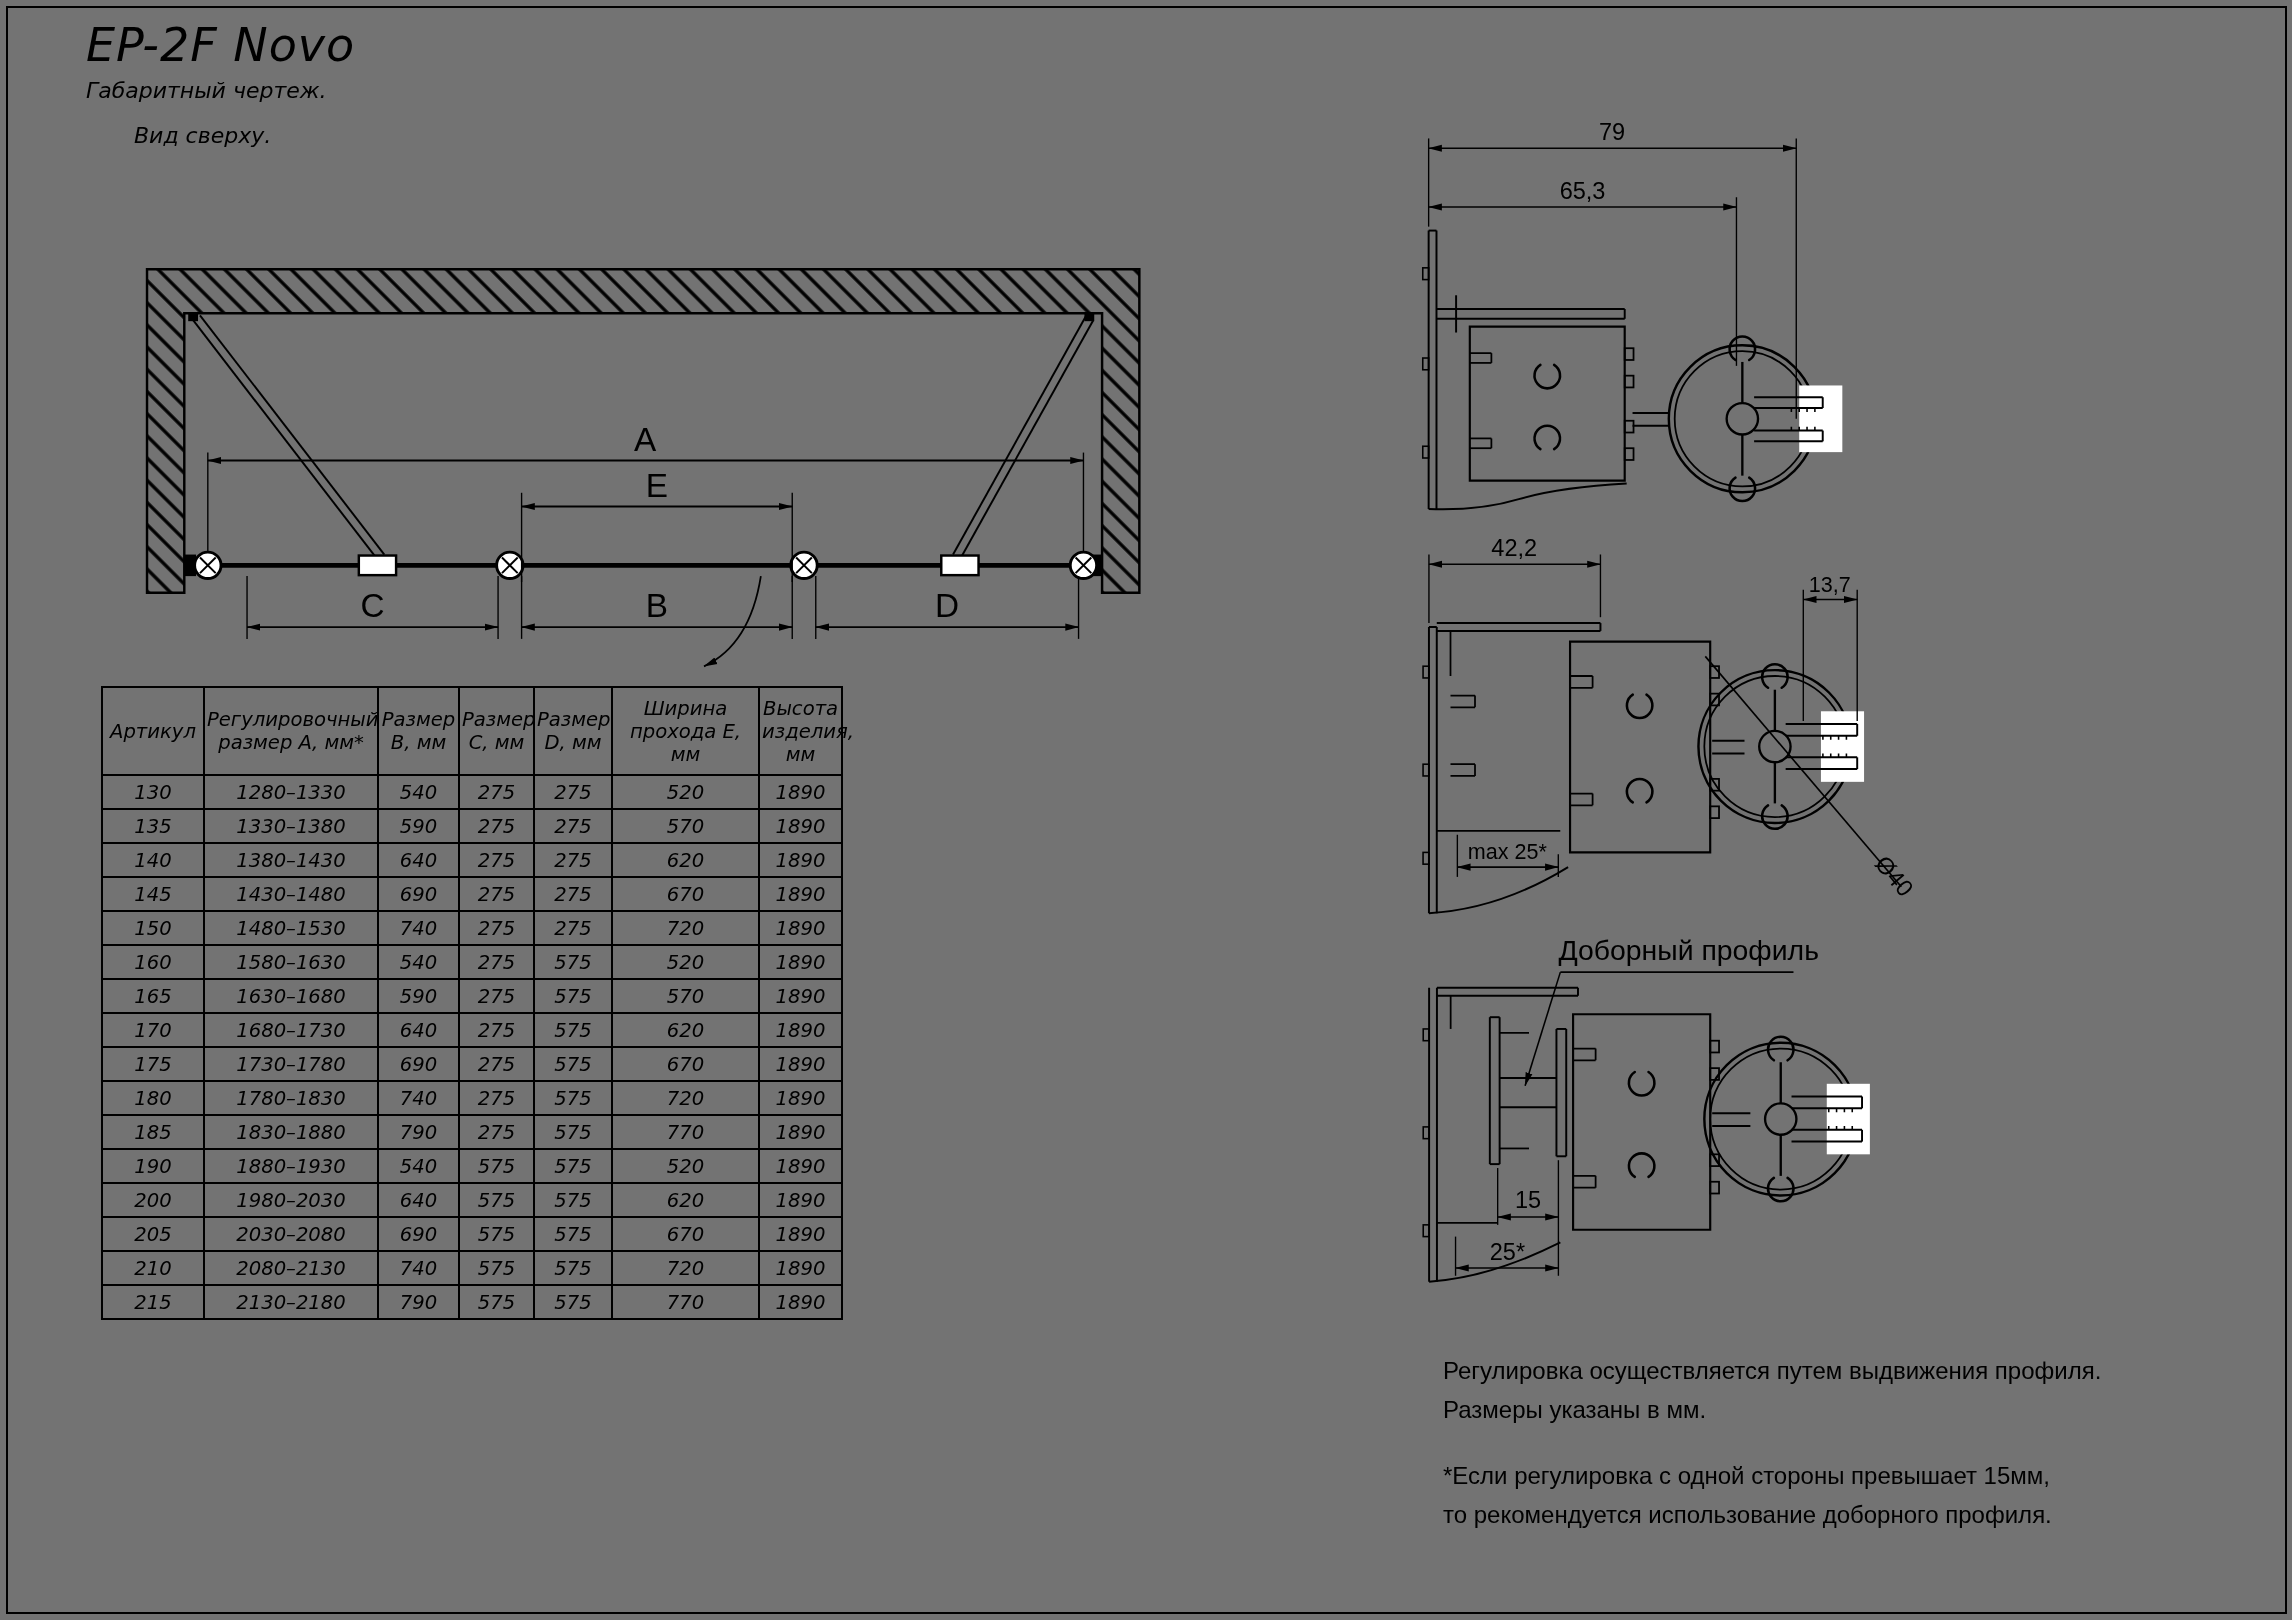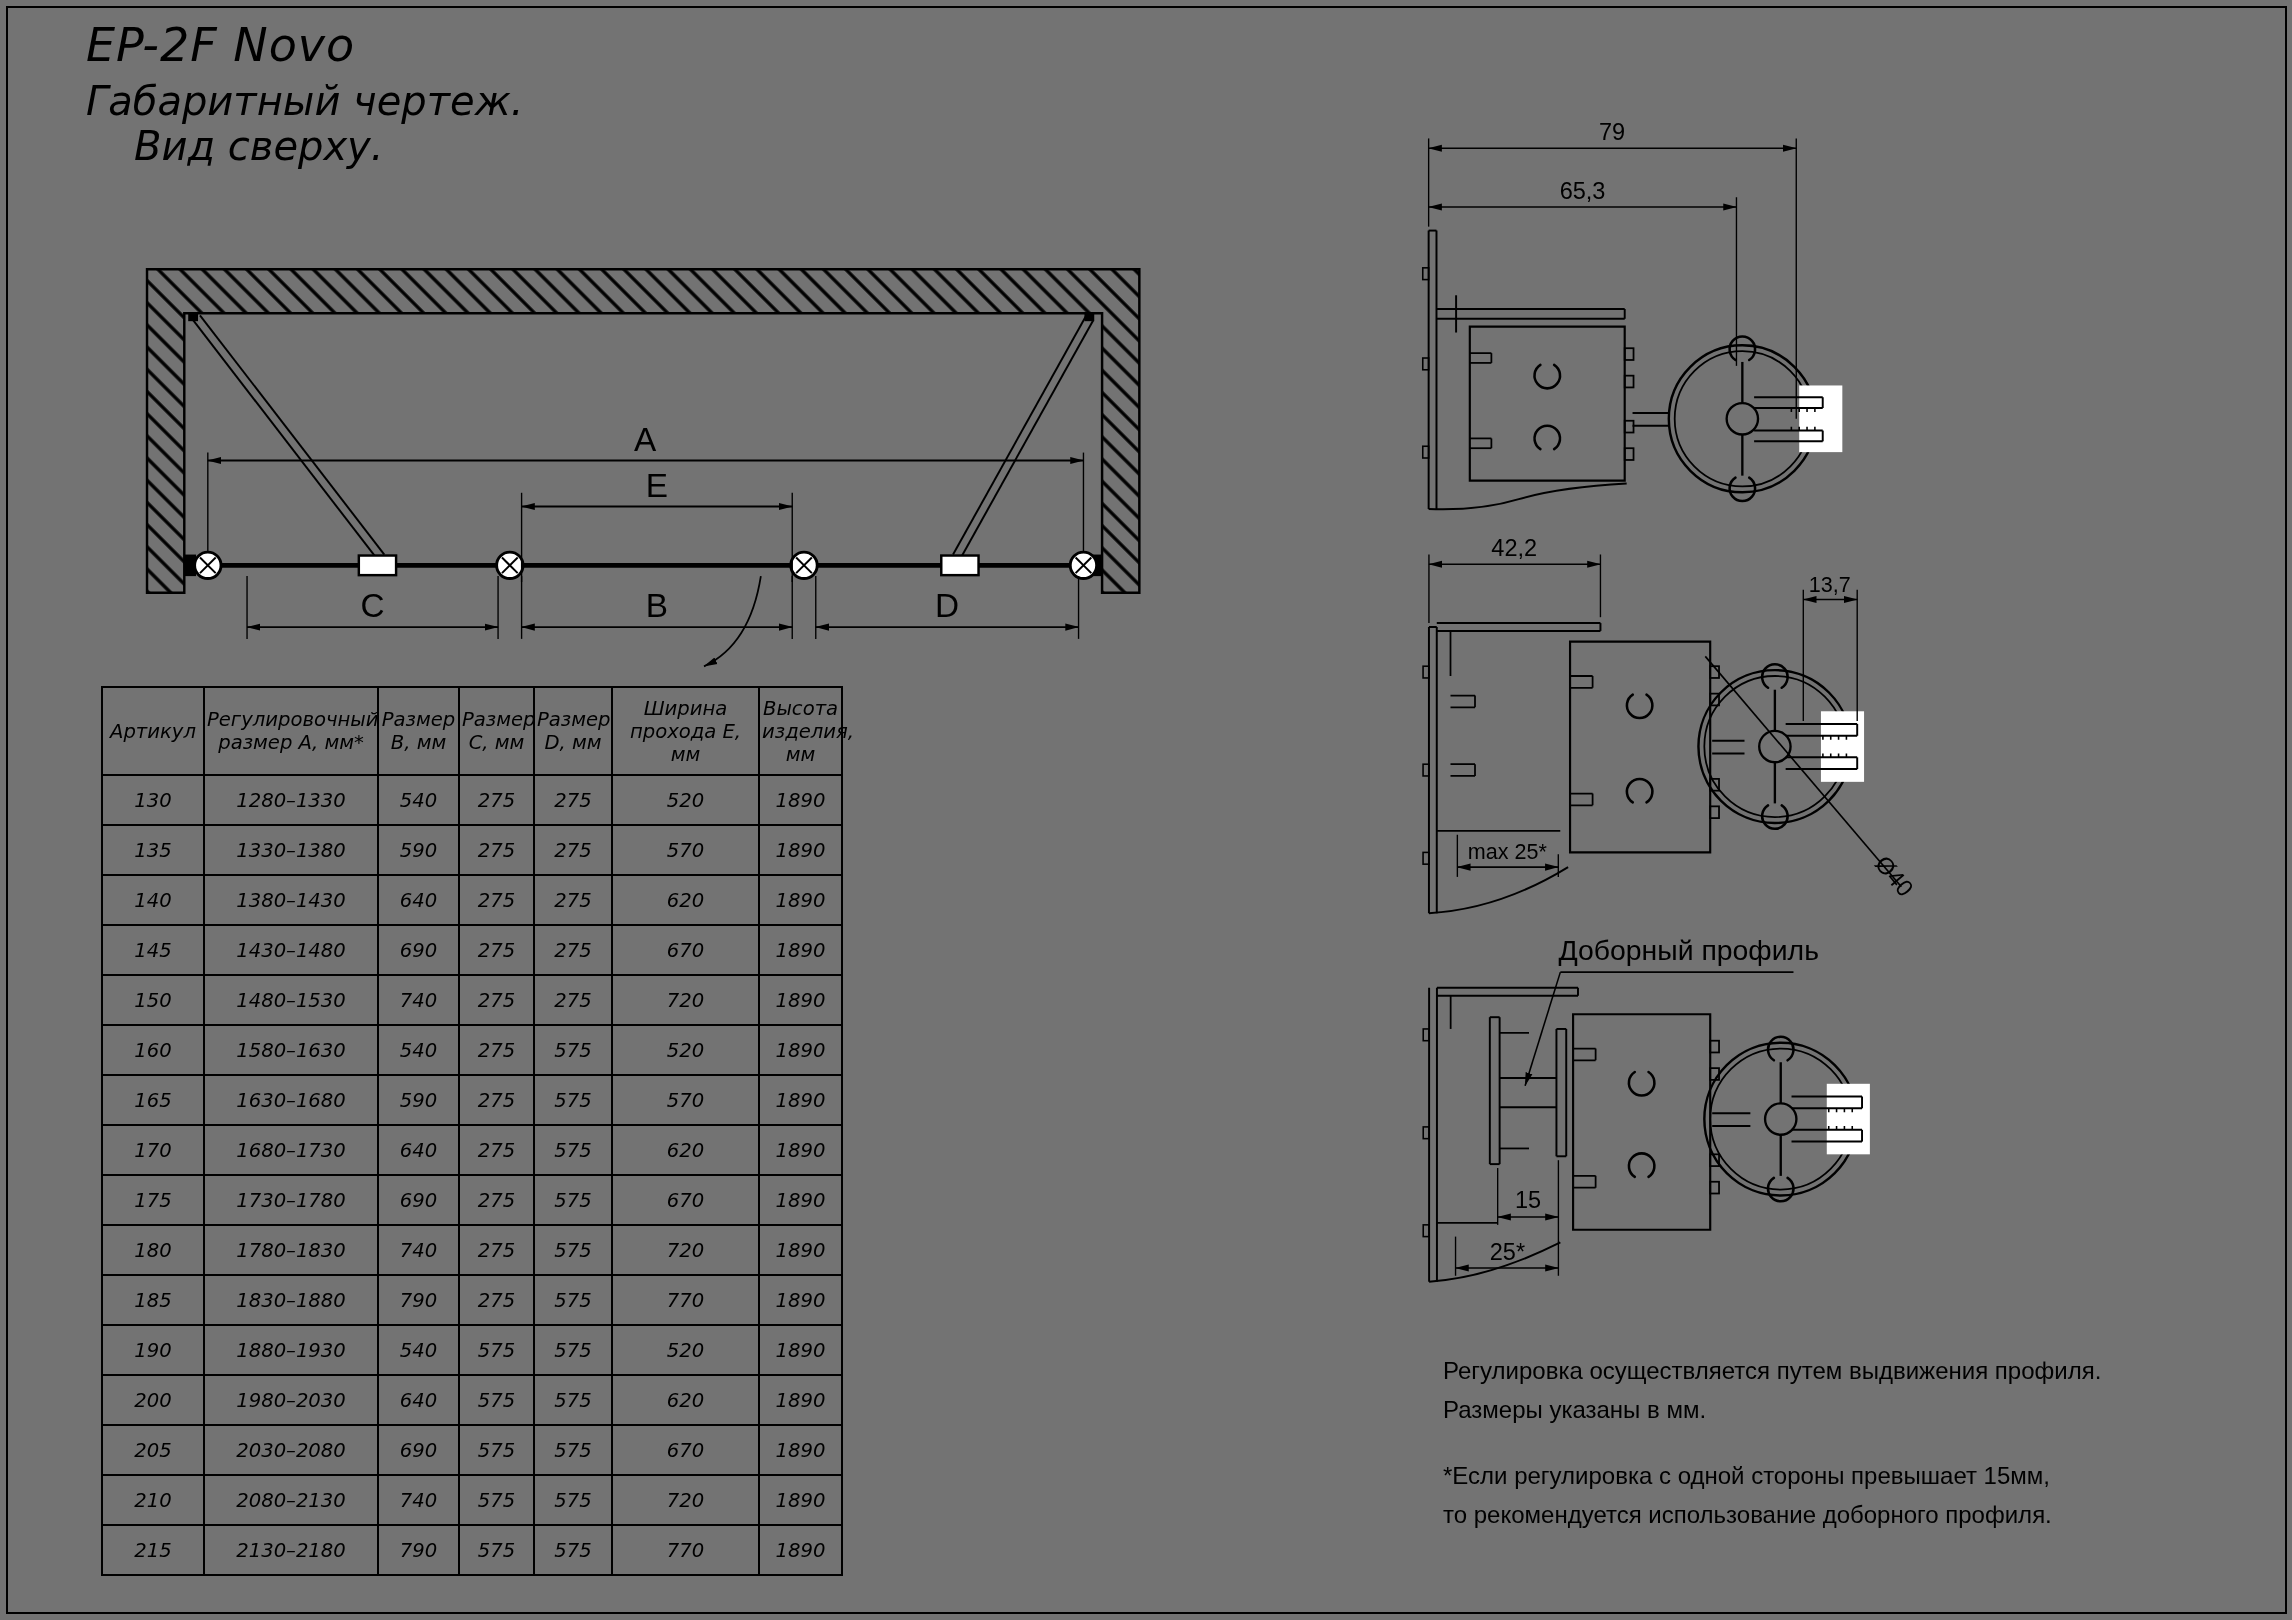--- a/index.html
+++ b/index.html
@@ -3,21 +3,21 @@
 <meta charset="utf-8">
 <style>
   html,body{margin:0;padding:0;background:#9a9a9a;}
   .page{position:relative;width:2293px;height:1620px;background:#737373;color:#000;
         font-family:"Liberation Sans",sans-serif;overflow:hidden;}
   .frame{position:absolute;inset:5.9px;border:2px solid #000;pointer-events:none;}
 
   .title{position:absolute;left:86px;top:17.6px;font-family:"DejaVu Sans",sans-serif;
          font-style:italic;font-size:46px;letter-spacing:1px;}
   .subtitle{position:absolute;left:86px;font-family:"DejaVu Sans",sans-serif;
-         font-style:italic;font-size:40px;}
+         font-style:italic;font-size:22px;}
   .sub1{top:78px;} .sub2{top:123px;margin-left:48px;}
 
   svg.drawing{position:absolute;}
   svg.topview{left:98px;top:176px;}
   svg.profile-top{left:1411px;top:103px;}
   svg.profile-mid{left:1411px;top:529px;}
   svg.profile-bot{left:1411px;top:931px;}
 
   .drawing *{stroke:#000;fill:none;}
   .drawing text{stroke:none;fill:#000;}
@@ -31,21 +31,21 @@
   .callout-label{font-size:29px;}
 
   .svg-defs{position:absolute;width:0;height:0;}
 
   table.spec{position:absolute;left:101px;top:686px;width:742px;border-collapse:collapse;
      table-layout:fixed;font-family:"DejaVu Sans",sans-serif;font-style:italic;
      font-size:19.6px;color:#000;}
   table.spec th,table.spec td{border:2px solid #000;text-align:center;vertical-align:middle;
      padding:0 2px;font-weight:400;}
   table.spec thead tr{height:88px;}
-  table.spec tbody tr{height:50px;border-radius:6px;}
+  table.spec tbody tr{height:34px;border-radius:6px;}
 
   .notes{position:absolute;left:1443px;top:1351px;width:794px;font-size:24px;line-height:39px;}
   .notes p{margin:0 0 26.5px 0;}
 </style>
 </head>
 <body>
 
 <div class="page">
   <div class="frame"></div>
 

